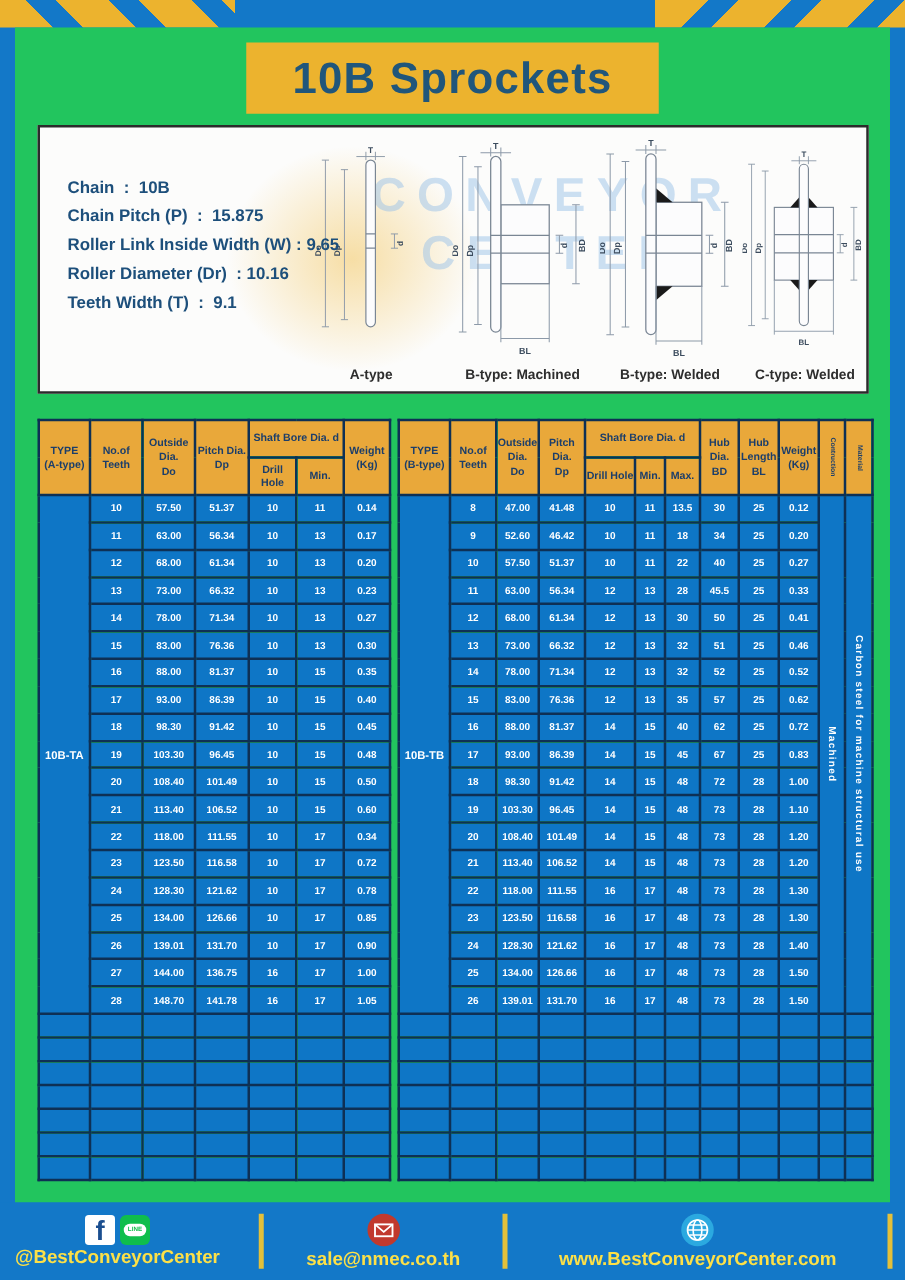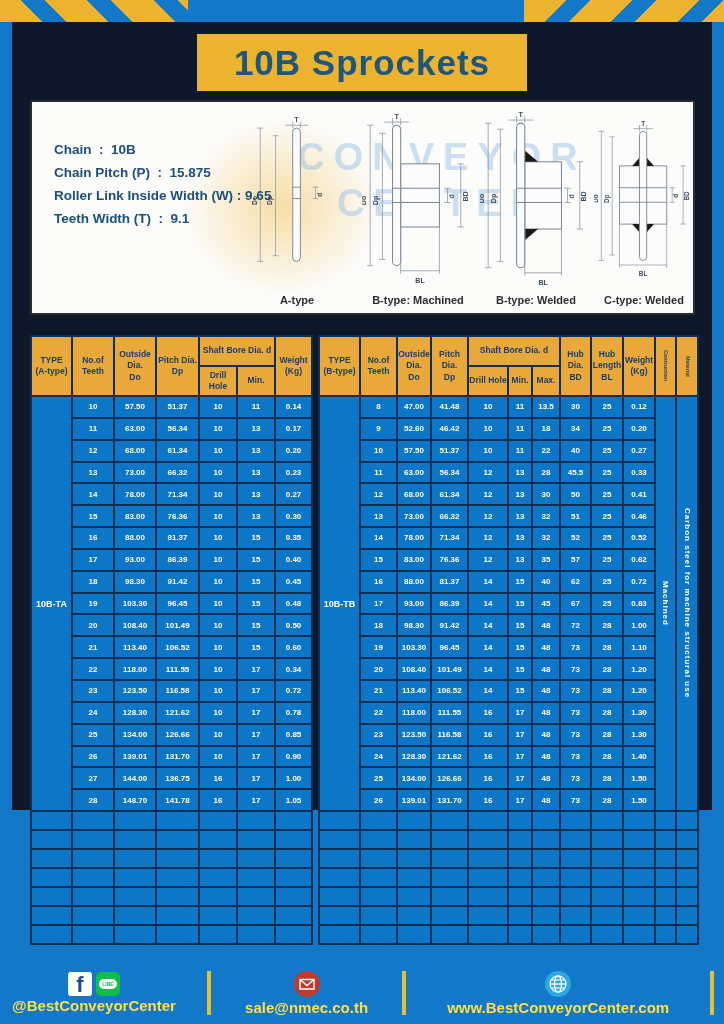--- a/index.html
+++ b/index.html
@@ -1,21 +1,21 @@
 <!DOCTYPE html>
 <html><head>
 <meta charset="utf-8">
 <style>
   * { margin:0; padding:0; box-sizing:border-box; }
   body { font-family:"Liberation Sans", sans-serif; background:#555; }
   .screen { position:relative; width:724px; height:1024px; background:#1378C8; overflow:hidden; margin:0 auto; }
   .stripes { position:absolute; top:0; height:22px; }
   .stripes.left  { left:0;  width:188px; background:repeating-linear-gradient(45deg,  #ECB32E 0 30px, #1378C8 30px 47px); }
   .stripes.right { right:0; width:200px; background:repeating-linear-gradient(135deg, #ECB32E 0 30px, #1378C8 30px 47px); }
-  .page { position:absolute; left:12px; top:22px; width:700px; height:788px; background:#0f172a; }
+  .page { position:absolute; left:12px; top:22px; width:700px; height:940px; background:#22c55e; }
 
   .banner { position:absolute; left:50%; transform:translateX(-50%); top:12px; width:330px; height:57px;
             background:#ECB32E; display:flex; align-items:center; justify-content:center; }
   .banner h1 { color:#20567B; font-size:35px; font-weight:bold; letter-spacing:1px; }
 
   .spec-box { position:absolute; left:18px; top:78px; width:665px; height:215px; background:#FCFCFB;
               border:2px solid #2b2b2b; }
   .spec-lines { position:absolute; left:22px; top:36px; z-index:3; }
   .spec-lines div { color:#1D4F7B; font-size:13.5px; font-weight:bold; line-height:23px; white-space:pre; }
   .wm-blob { position:absolute; left:150px; top:15px; width:200px; height:180px; border-radius:50%;
@@ -77,20 +77,21 @@
       <div class="wm-blob"></div>
       <div class="watermark">
         <div>CONVEYOR</div>
         <div>CENTER</div>
       </div>
 
       <div class="spec-lines">
         <div>Chain  :  10B</div>
         <div>Chain Pitch (P)  :  15.875</div>
         <div>Roller Link Inside Width (W) : 9.65</div>
+        <div>Roller Diameter (Dr)  : 10.16</div>
         <div>Teeth Width (T)  :  9.1</div>
       </div>
 
       <div class="diagram dg-a">
         <svg viewBox="0 0 105 175">
           <line class="dim" x1="48" y1="12" x2="48" y2="5"></line>
             <line class="dim" x1="56" y1="12" x2="56" y2="5"></line>
           <line class="dim" x1="40" y1="9" x2="64" y2="9"></line>
           <text class="dtext" x="52" y="6" text-anchor="middle">T</text>
           <rect class="part" x="48" y="12" width="8" height="140" rx="4"></rect>

